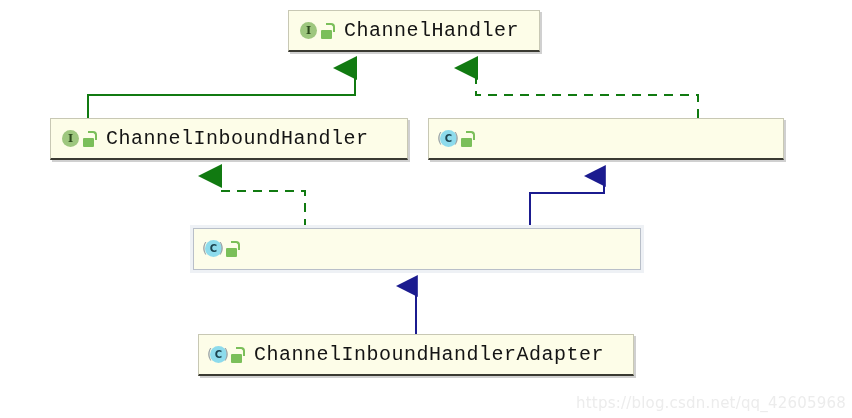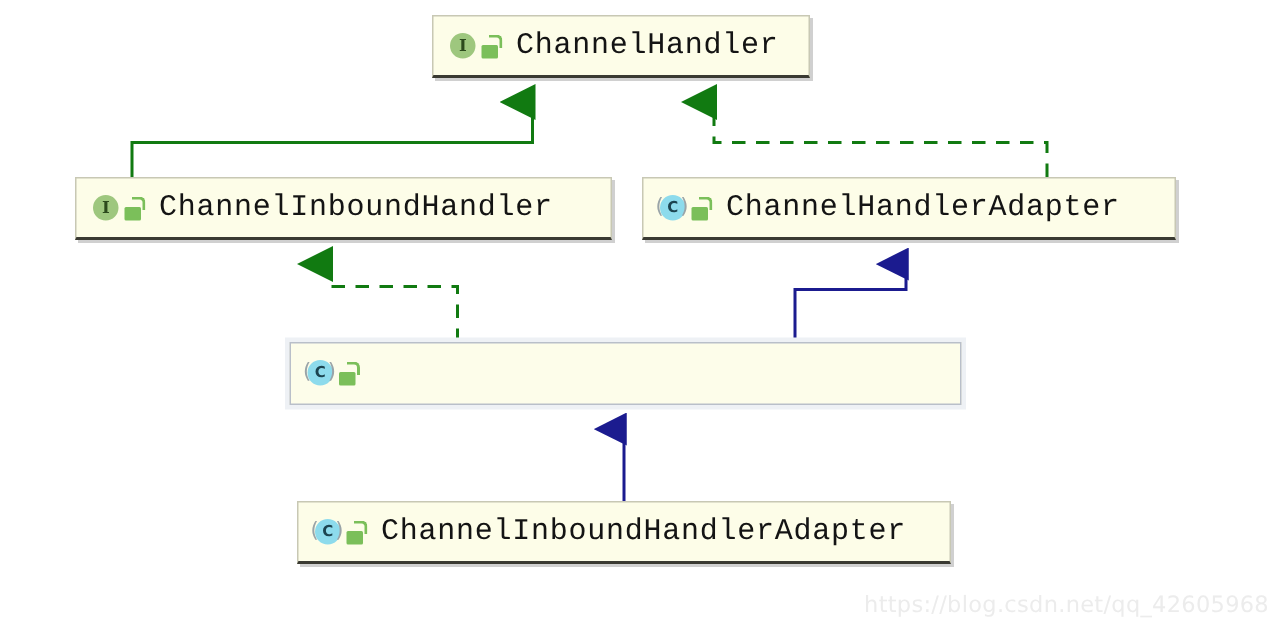--- a/index.html
+++ b/index.html
@@ -201,21 +201,20 @@
   <div class="node" style="left:428px; top:118px; width:356px; height:42px;">
     <span class="stereo-icon cls">
       <span class="paren l">(</span>
       <span class="disc">C</span>
       <span class="paren r">)</span>
     </span>
     <span class="lock-icon">
       <span class="shackle"></span>
       <span class="body"></span>
     </span>
-    <span class="node-label">ChannelHandlerAdapter</span>
   </div>
 
   <div class="node selected" style="left:193px; top:228px; width:448px; height:42px;">
     <span class="stereo-icon cls">
       <span class="paren l">(</span>
       <span class="disc">C</span>
       <span class="paren r">)</span>
     </span>
     <span class="lock-icon">
       <span class="shackle"></span>

